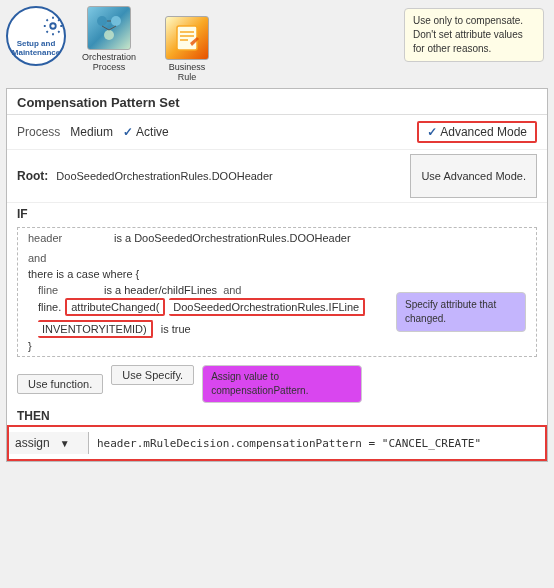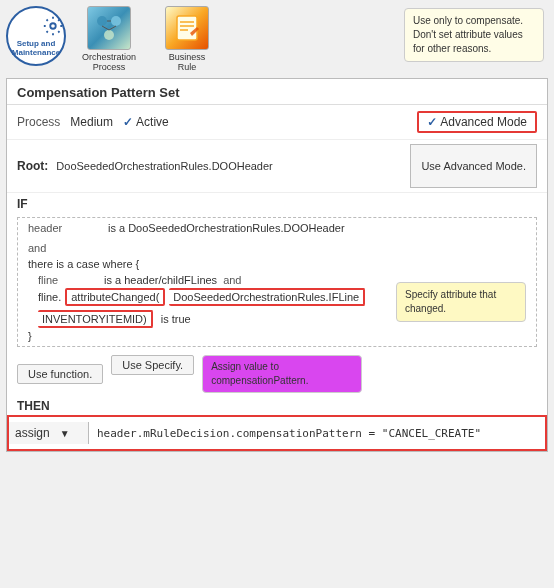--- a/index.html
+++ b/index.html
@@ -66,21 +66,21 @@
     }
     .business-rule-box {
       width: 70px;
       display: flex;
       flex-direction: column;
       align-items: center;
       font-size: 10px;
       color: #333;
       text-align: center;
       flex-shrink: 0;
-      margin-top: 0;
+      margin-top: 10px;
     }
     .business-rule-box .icon-img {
       width: 44px;
       height: 44px;
       background: linear-gradient(135deg, #fff9c4 0%, #f9a825 50%, #e65100 100%);
       border: 1px solid #aaa;
       border-radius: 3px;
       margin-bottom: 2px;
       display: flex;
       align-items: center;
@@ -164,41 +164,42 @@
     .rule-body {
       padding: 2px 10px 2px 10px;
       border: 1px dashed #bbb;
       margin: 4px 10px;
       font-size: 11px;
       color: #333;
     }
     .rule-line {
       display: flex;
       align-items: center;
+      gap: 6px;
       padding: 2px 0;
       flex-wrap: wrap;
     }
     .and-text { color: #555; padding: 2px 0; }
     .case-line { padding: 2px 0; }
     .fline-row {
       display: flex;
       align-items: center;
       gap: 6px;
       padding: 2px 0 2px 10px;
       flex-wrap: wrap;
     }
     .highlight-box {
       border: 2px solid #e53935;
       padding: 1px 4px;
       border-radius: 2px;
       color: #333;
     }
     .close-brace { padding: 2px 0; }
     .tooltip-right {
-      background: #fef9c3;
+      background: #c4b5fd;
       border: 1px solid #ccc;
       border-radius: 4px;
       padding: 5px 8px;
       font-size: 10px;
       color: #333;
       max-width: 130px;
       line-height: 1.4;
     }
     .row-with-tooltip {
       display: flex;

